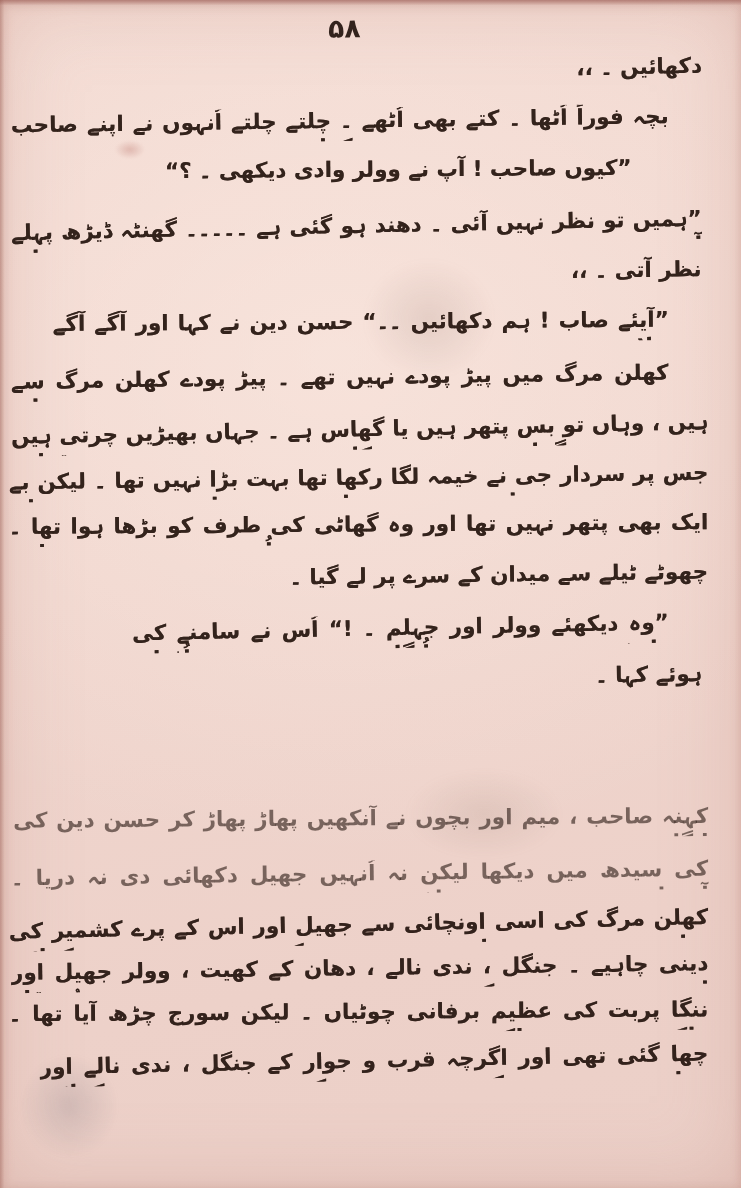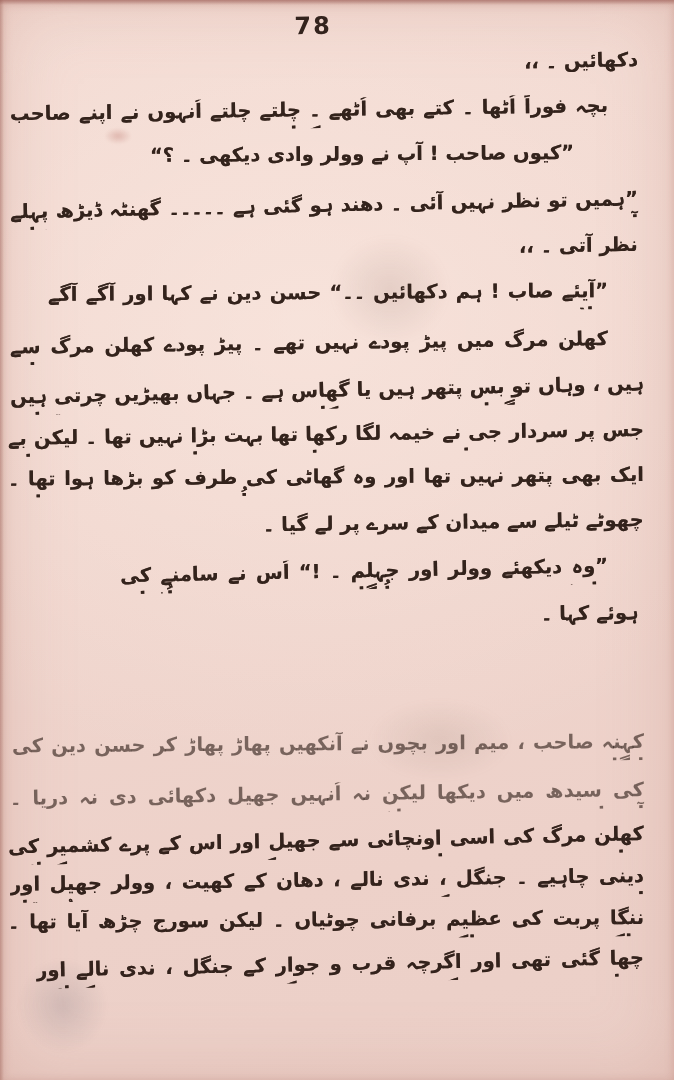--- a/index.html
+++ b/index.html
@@ -99,21 +99,21 @@
 <div class="page">
 
   <div class="edge-top"></div>
   <div class="edge-left"></div>
 
   <div class="stain stain-center"></div>
   <div class="stain stain-mid"></div>
   <div class="stain stain-gray"></div>
   <div class="stain stain-red"></div>
 
-  <div class="page-number">78</div>
+  <div class="page-number">۵۸</div>
 
   <div class="line short tilt-b" style="top:48px;  right:36px;">دکھائیں ۔ ،،</div>
   <div class="line just  tilt-a" style="top:94px;  right:66px;  left:10px;">بچہ فوراً اُٹھا ۔ کتے بھی اُٹھے ۔ چلتے چلتے اُنہوں نے اپنے صاحب سے کہا ۔۔</div>
   <div class="line short tilt-c" style="top:141px; right:100px;">”کیوں صاحب ! آپ نے وولر وادی دیکھی ۔ ؟“</div>
   <div class="line just  tilt-b" style="top:187px; right:36px;  left:10px;">”ہمیں تو نظر نہیں آئی ۔ دھند ہو گئی ہے ۔۔۔۔۔ گھنٹہ ڈیڑھ پہلے آتے تو شاید</div>
   <div class="line short tilt-a" style="top:233px; right:36px;">نظر آتی ۔ ،،</div>
   <div class="line just  tilt-c" style="top:279px; right:66px;  left:48px;">”آیئے صاب ! ہم دکھائیں ۔۔“ حسن دین نے کہا اور آگے آگے چلا ۔</div>
   <div class="line just  tilt-a" style="top:327px; right:66px;  left:10px;">کھلن مرگ میں پیڑ پودے نہیں تھے ۔ پیڑ پودے کھلن مرگ سے پیچھے رہ جاتے</div>
   <div class="line just  tilt-b" style="top:372px; right:30px;  left:10px;">ہیں ، وہاں تو بس پتھر ہیں یا گھاس ہے ۔ جہاں بھیڑیں چرتی ہیں ۔ گھاس کا یہ قطعہ</div>
   <div class="line just  tilt-a" style="top:418px; right:30px;  left:8px;">جس پر سردار جی نے خیمہ لگا رکھا تھا بہت بڑا نہیں تھا ۔ لیکن بے حد ہموار تھا اور وہاں</div>

